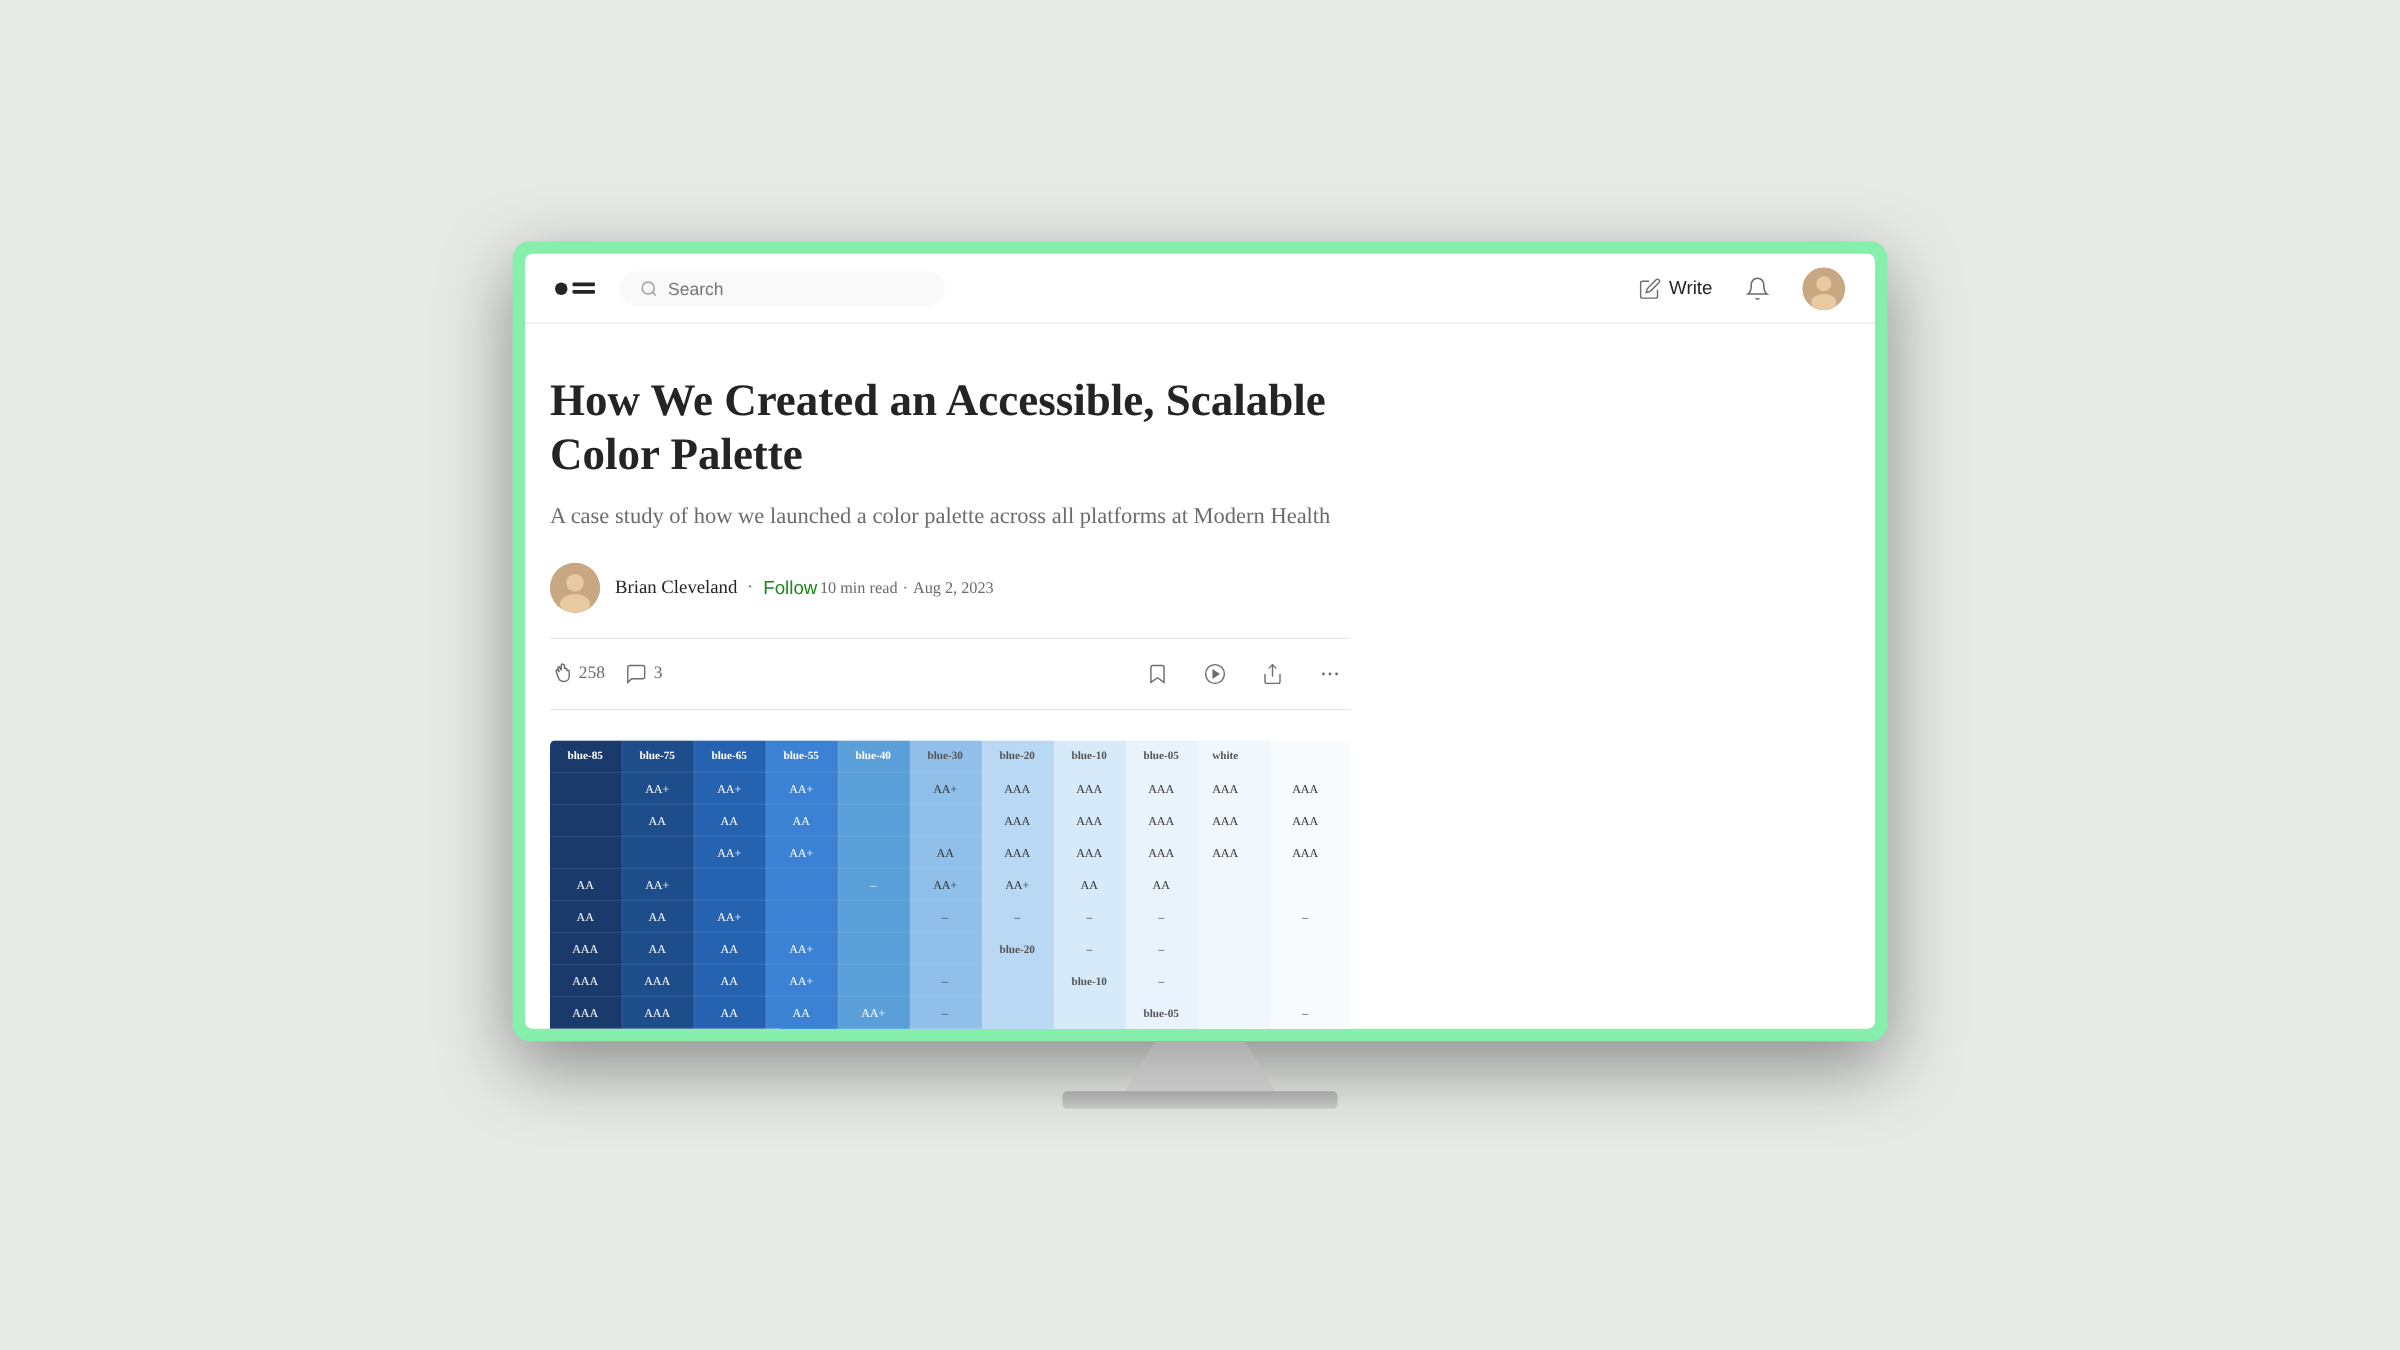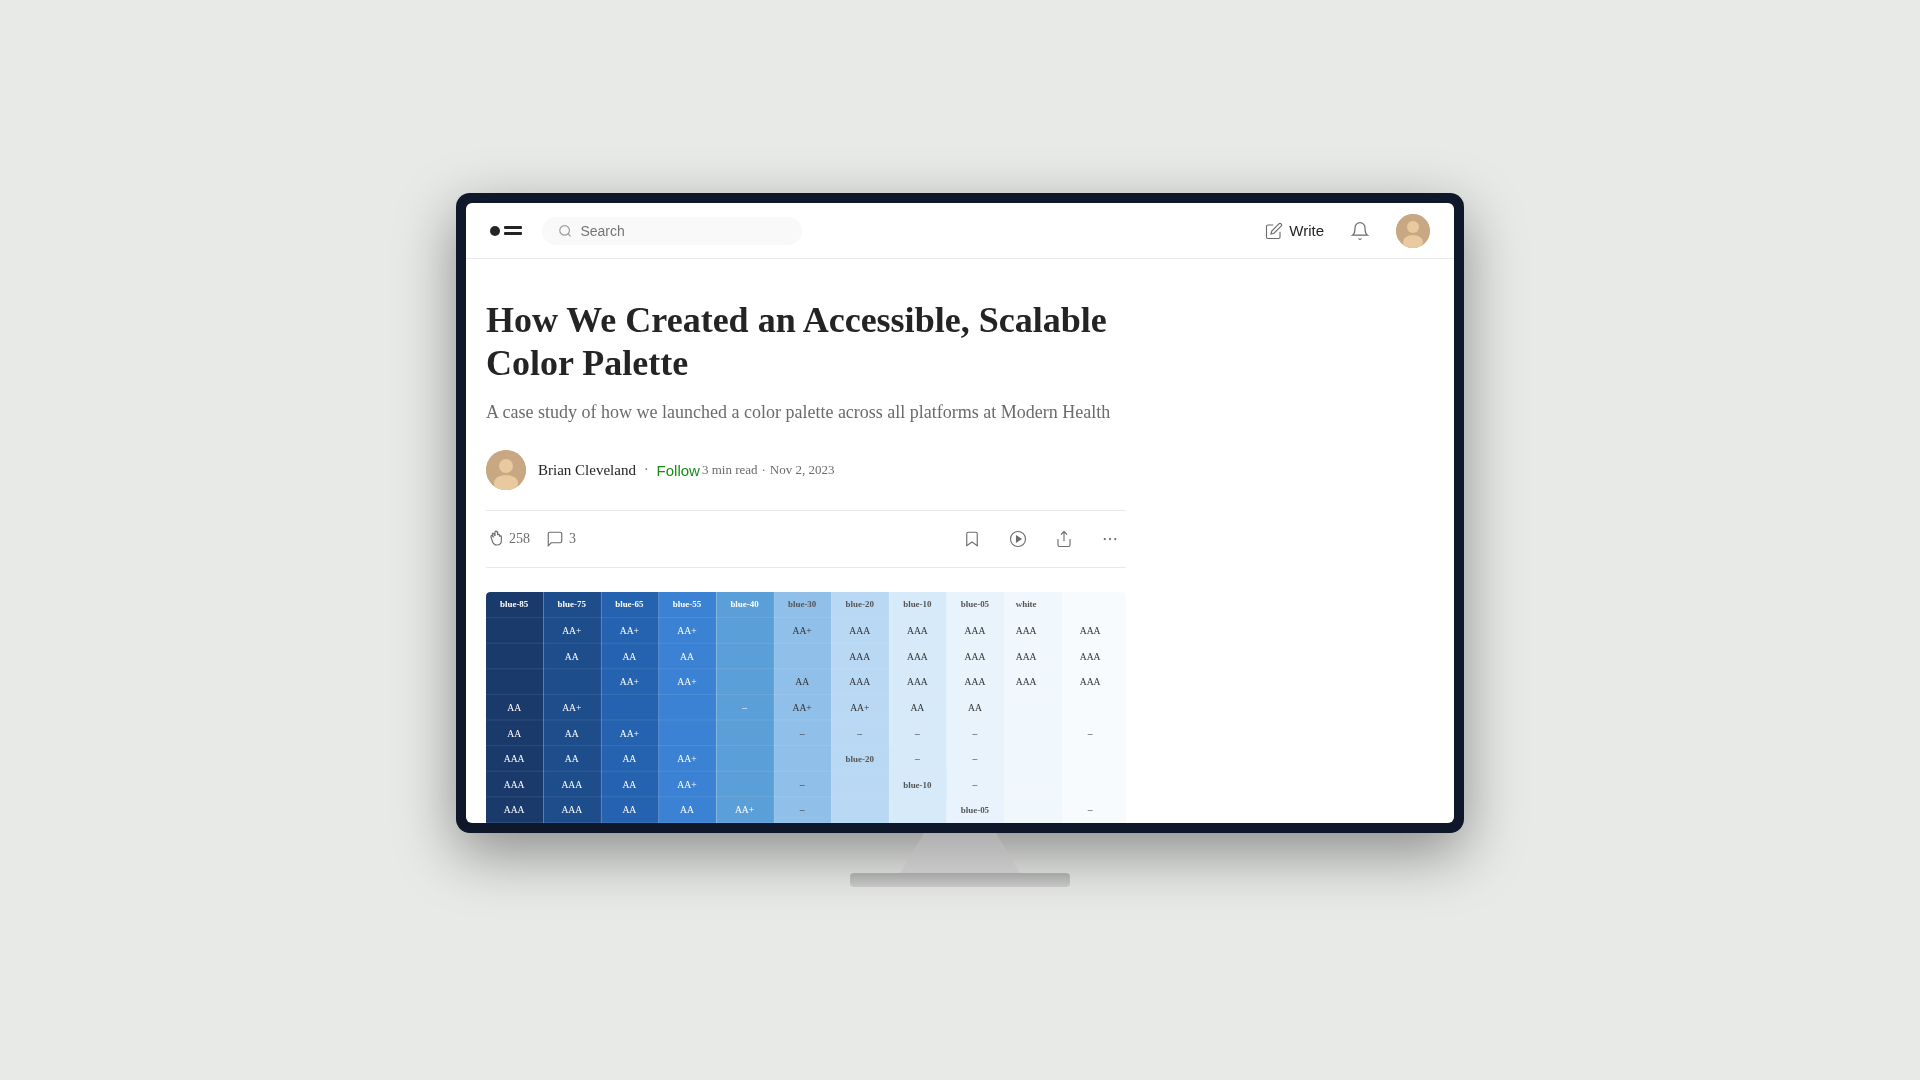--- a/index.html
+++ b/index.html
@@ -13,23 +13,23 @@
       min-height: 100vh;
     }
 
     .monitor-wrapper {
       display: flex;
       flex-direction: column;
       align-items: center;
     }
 
     .monitor {
-      width: 1008px;
+      width: 1100px;
       height: 640px;
-      background: #0f172a;
+      background: #86efac;
       border-radius: 14px;
       padding: 10px;
       box-shadow: 0 20px 60px rgba(0,0,0,0.4);
       position: relative;
     }
 
     .screen {
       width: 100%;
       height: 100%;
       background: #fff;
@@ -354,23 +354,23 @@
                 <ellipse cx="20" cy="33" rx="12" ry="8" fill="#e8c9a0"></ellipse>
               </svg>
             </div>
             <div class="author-info">
               <div class="author-name-row">
                 <span class="author-name">Brian Cleveland</span>
                 <span class="dot-separator">·</span>
                 <button class="follow-btn">Follow</button>
               </div>
               <div class="article-meta">
-                <span>3 min read</span>
+                <span>10 min read</span>
                 <span>·</span>
-                <span>Nov 2, 2023</span>
+                <span>Aug 2, 2023</span>
               </div>
             </div>
           </div>
 
           <div class="action-bar">
             <div class="action-left">
               <div class="action-item">
                 <svg width="18" height="18" viewBox="0 0 24 24" fill="none" stroke="#6b6b6b" stroke-width="1.5">
                   <path d="M14.5 2.5c0-1.5-2.5-1.5-2.5 0v5.5L10.5 5c-.7-1.3-2.7-.5-2 1l1.5 4L8.5 8c-.7-1.2-2.5-.4-2 1l2 6c1 3 3 5 6 5 3.5 0 6-2.5 6-6V9c0-1.5-2.5-1.5-2.5 0V7c0-1.5-2.5-1.5-2.5 0V2.5z"></path>
                 </svg>

